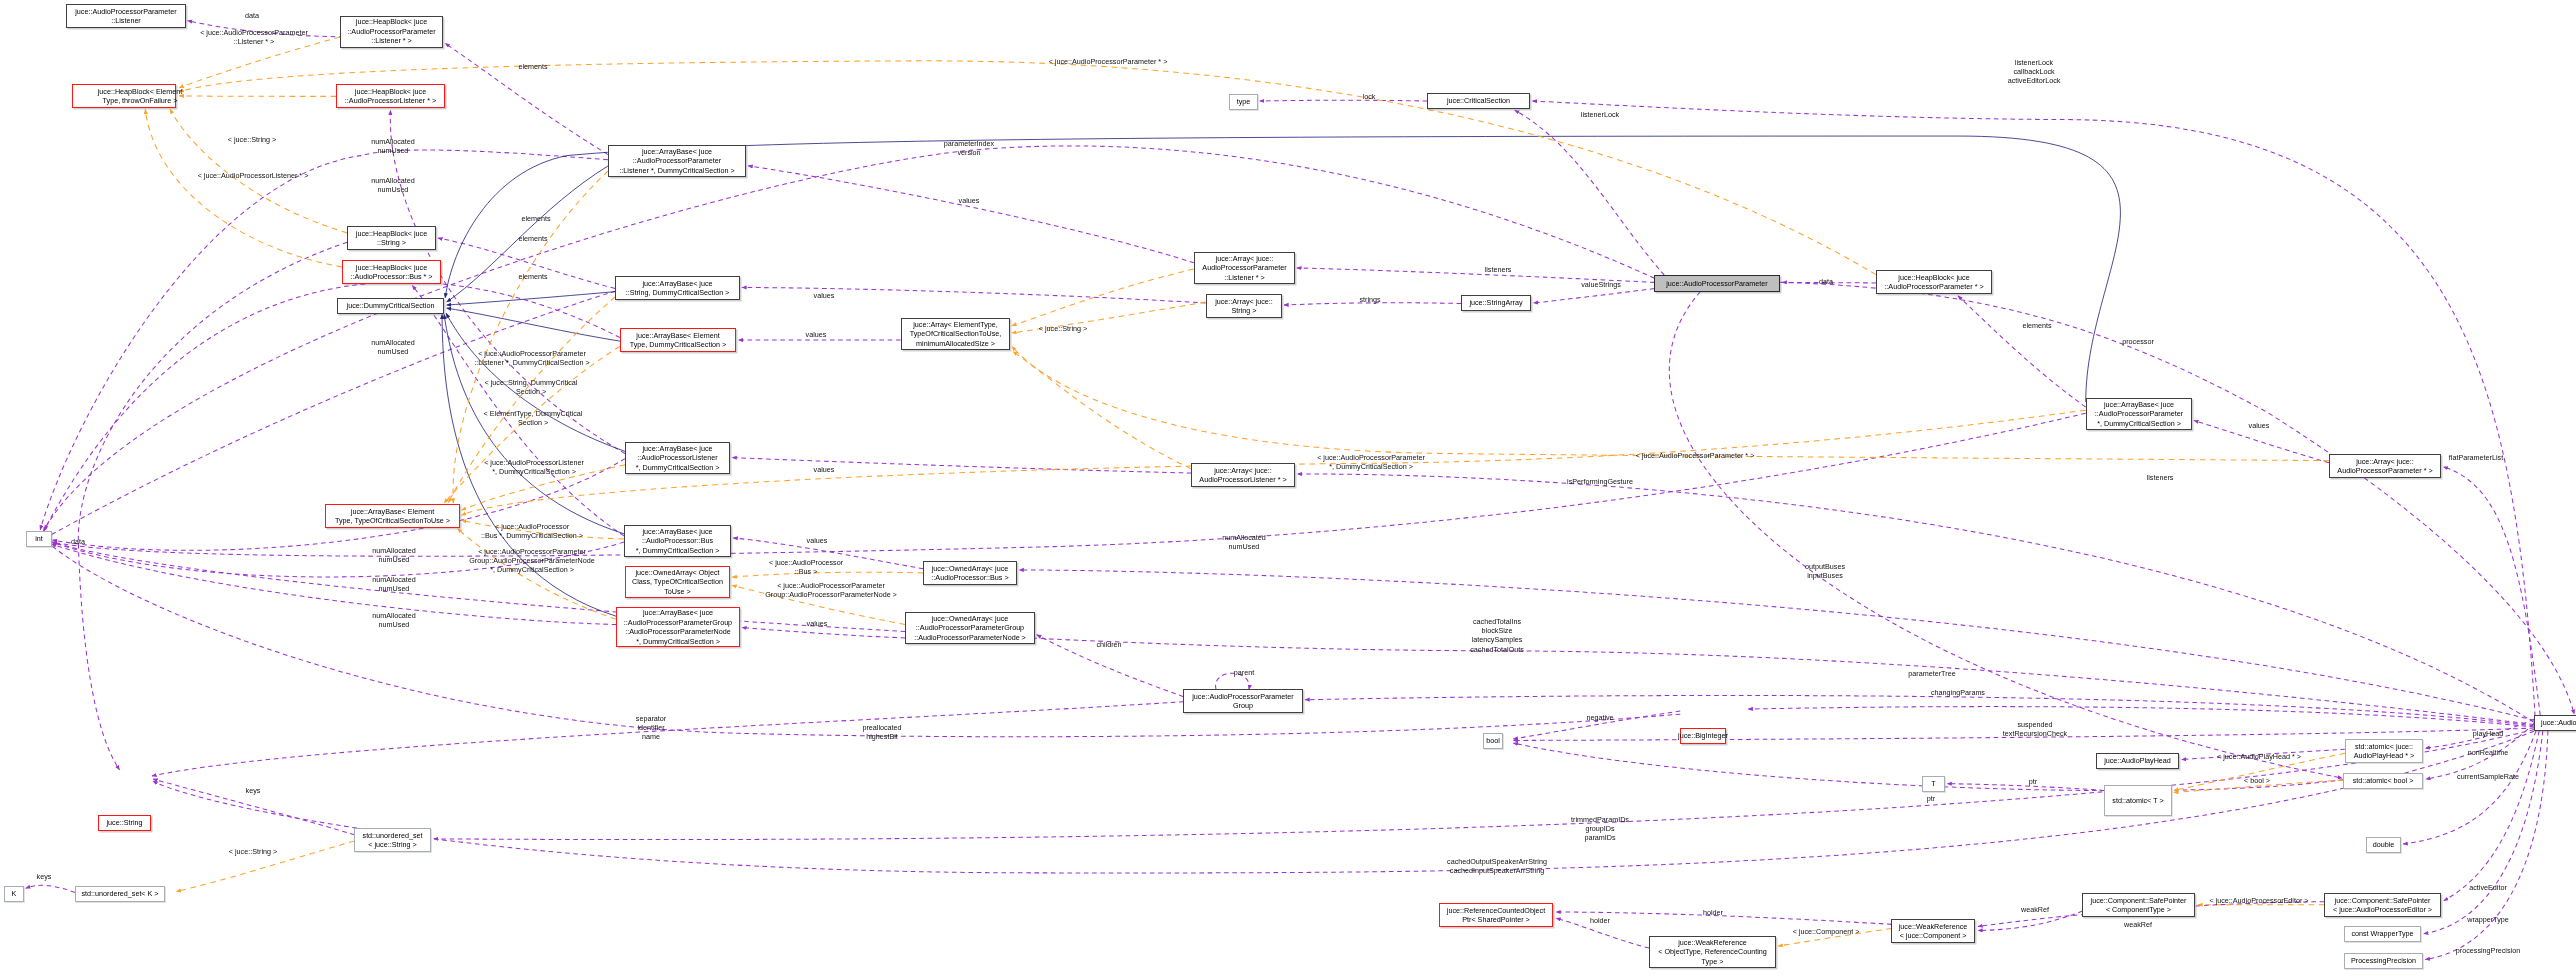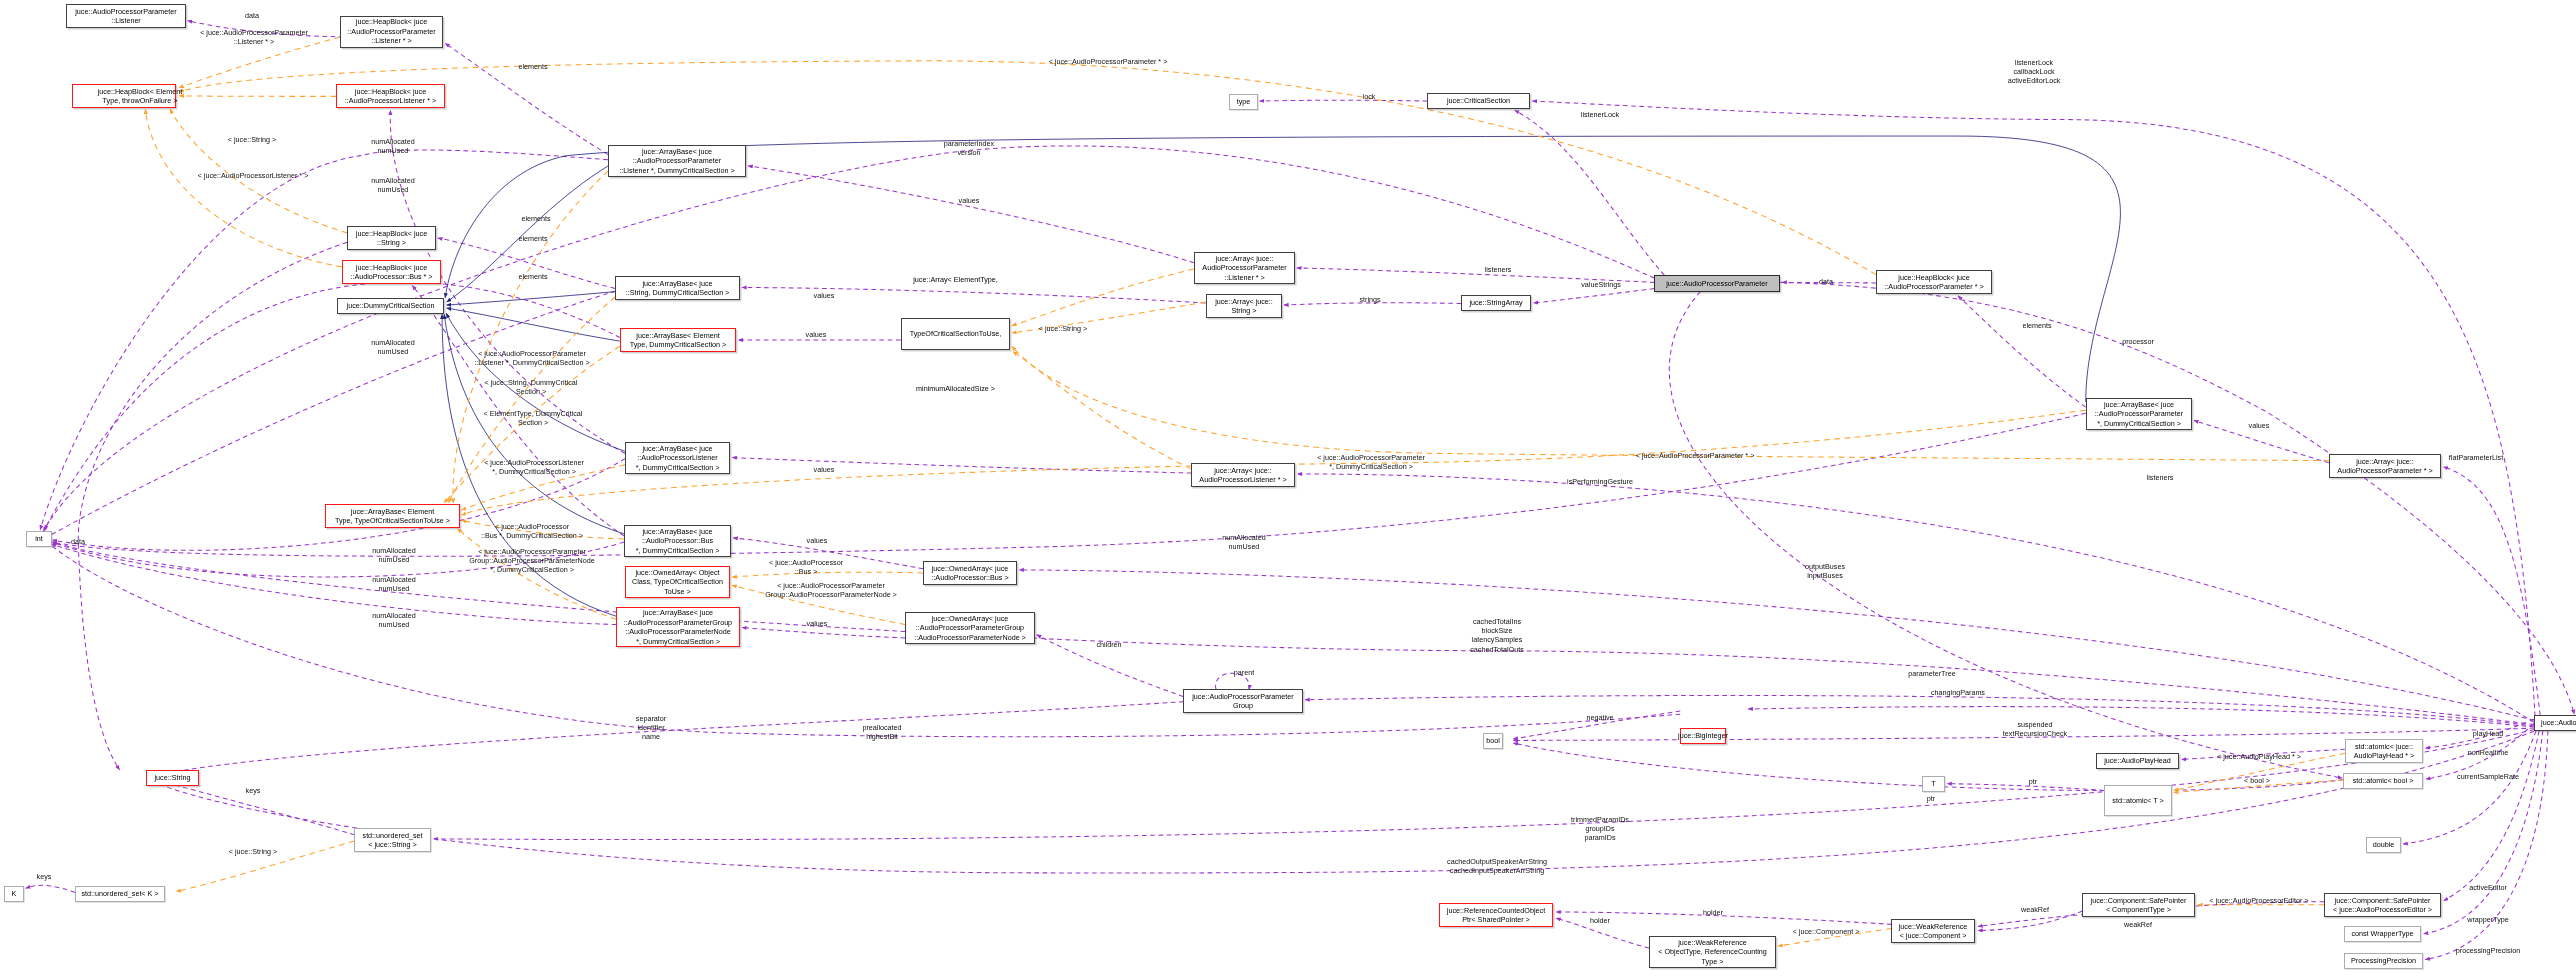--- a/index.html
+++ b/index.html
@@ -161,21 +161,21 @@
         <div>juce::DummyCriticalSection</div>
       </div>
       <div class="node normal" style="left: 615px; top: 276px; width: 125px; height: 24px;">
         <div>juce::ArrayBase&lt; juce</div>
         <div>::String, DummyCriticalSection &gt;</div>
       </div>
       <div class="node red" style="left: 620px; top: 328px; width: 116px; height: 24px;">
         <div>juce::ArrayBase&lt; Element</div>
         <div>Type, DummyCriticalSection &gt;</div>
       </div>
-      <div class="node normal" style="left: 901px; top: 318px; width: 109px; height: 32px; gap: 45px;">
+      <div class="node normal" style="left: 901px; top: 318px; width: 109px; height: 32px;">
         <div>juce::Array&lt; ElementType,</div>
         <div>TypeOfCriticalSectionToUse,</div>
         <div>minimumAllocatedSize &gt;</div>
       </div>
       <div class="node normal" style="left: 625px; top: 442px; width: 105px; height: 32px;">
         <div>juce::ArrayBase&lt; juce</div>
         <div>::AudioProcessorListener</div>
         <div>*, DummyCriticalSection &gt;</div>
       </div>
       <div class="node red" style="left: 325px; top: 504px; width: 135px; height: 24px;">
@@ -251,21 +251,21 @@
       </div>
       <div class="node red" style="left: 1680px; top: 728px; width: 46px; height: 15.5px;">
         <div>juce::BigInteger</div>
       </div>
       <div class="node graybox" style="left: 1483px; top: 733px; width: 20px; height: 15.5px;">
         <div>bool</div>
       </div>
       <div class="node graybox" style="left: 26px; top: 531px; width: 26px; height: 15.5px;">
         <div>int</div>
       </div>
-      <div class="node red" style="left: 98px; top: 770px; width: 53px; height: 15.5px; margin-left: 48px;">
+      <div class="node red" style="left: 98px; top: 815px; width: 53px; height: 15.5px;">
         <div>juce::String</div>
       </div>
       <div class="node graybox" style="left: 354px; top: 828px; width: 77px; height: 24px;">
         <div>std::unordered_set</div>
         <div>&lt; juce::String &gt;</div>
       </div>
       <div class="node graybox" style="left: 75px; top: 886px; width: 90px; height: 15.5px;">
         <div>std::unordered_set&lt; K &gt;</div>
       </div>
       <div class="node graybox" style="left: 4.1px; top: 886px; width: 19.6px; height: 15.5px;">

